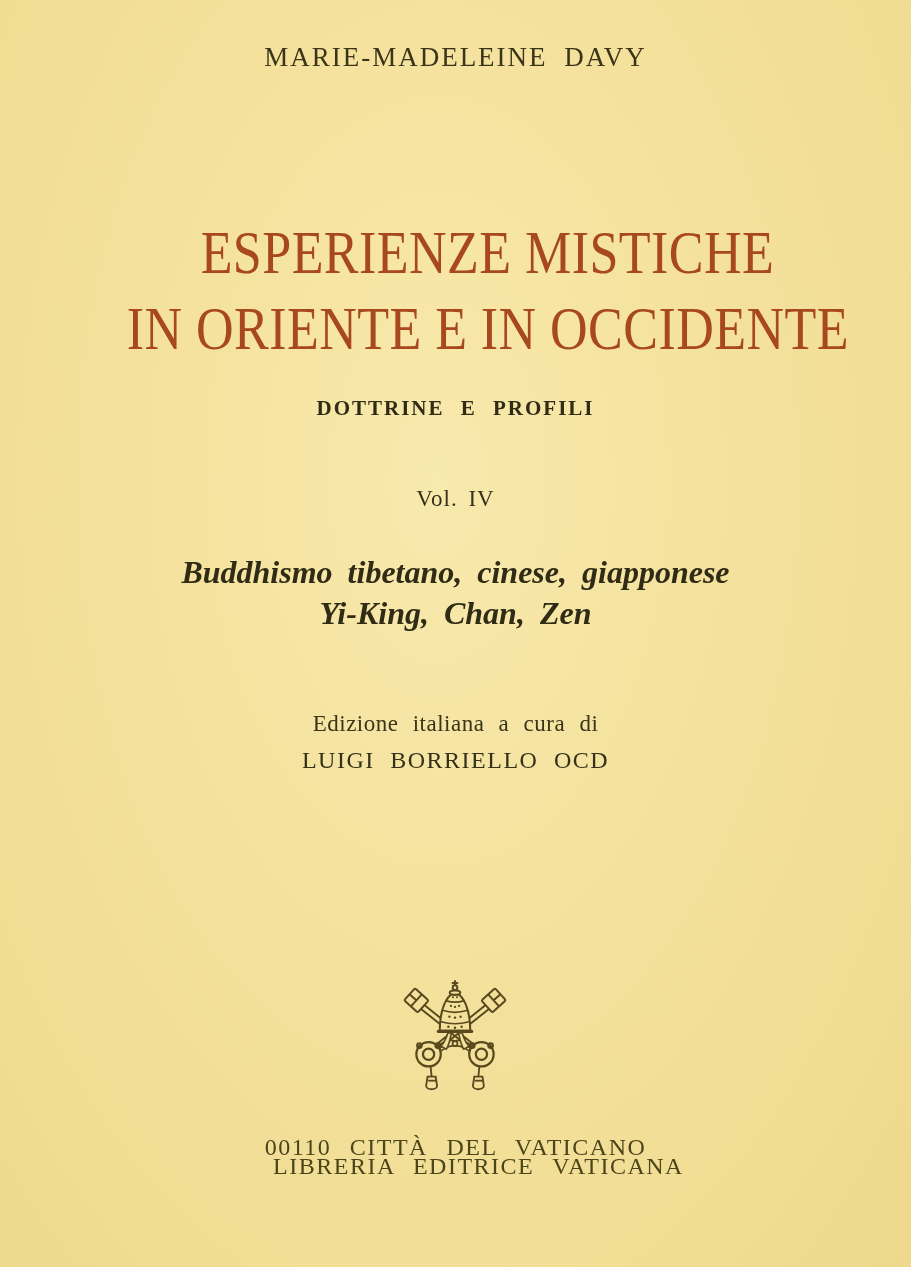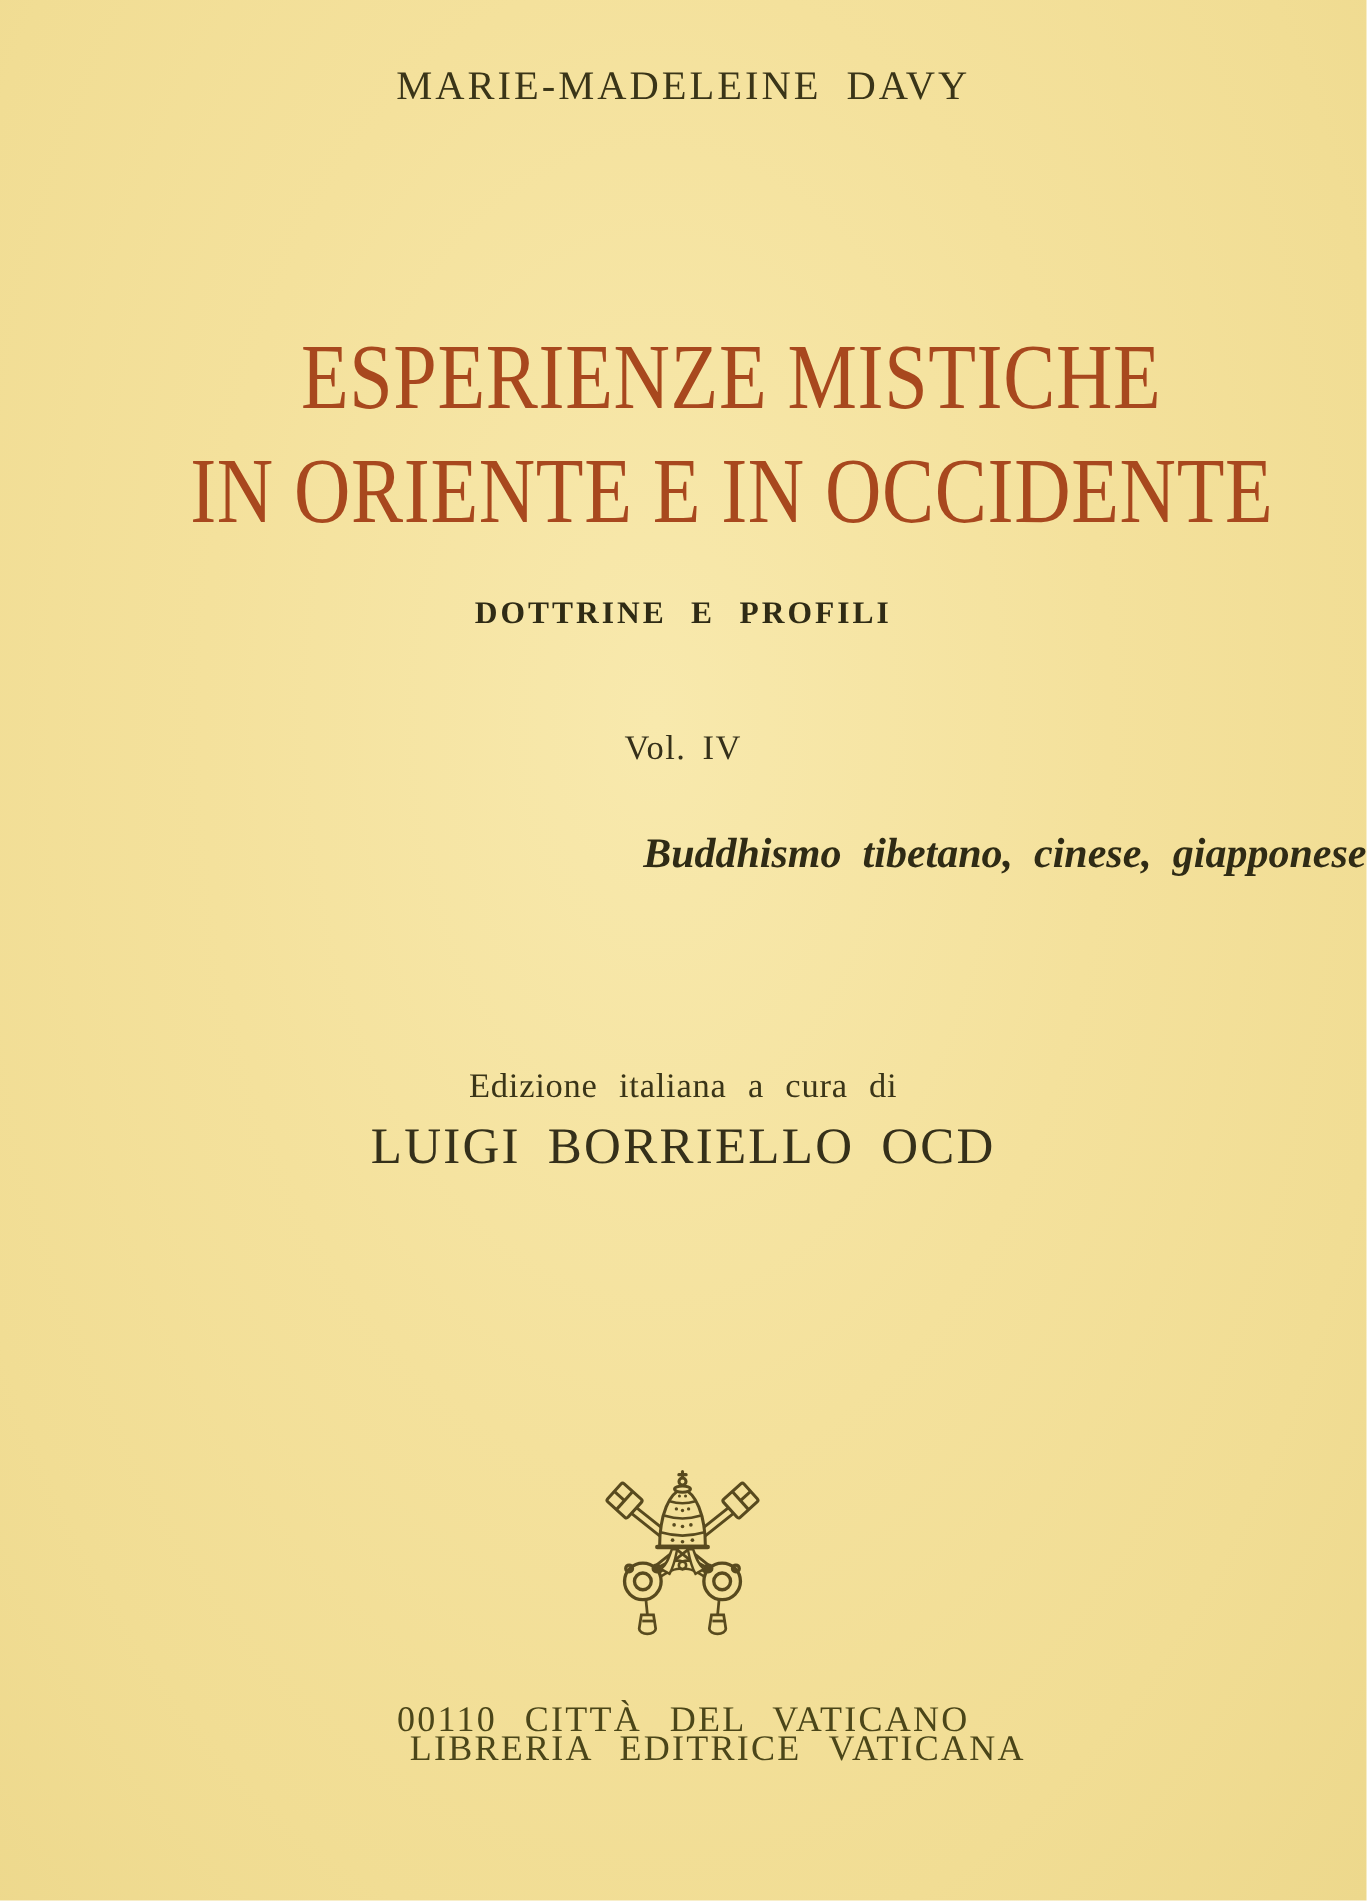--- a/index.html
+++ b/index.html
@@ -52,41 +52,40 @@
 
   .volume {
     top: 487px;
     font-size: 23px;
     letter-spacing: 1px;
     word-spacing: 4px;
     color: #35301a;
   }
 
   .subject {
-    font-size: 28px;
+    font-size: 32px;
     font-weight: bold;
     font-style: italic;
     word-spacing: 7px;
     color: #2f2b15;
-    text-align: right;
   }
   .subject-1 { top: 556px; }
   .subject-2 { top: 597px; }
 
   .edition-note {
     top: 712px;
     font-size: 23px;
     letter-spacing: 0.5px;
     word-spacing: 8px;
     color: #3a3518;
   }
 
   .editor {
     top: 748px;
-    font-size: 34px;
+    font-size: 24px;
     letter-spacing: 1.5px;
     word-spacing: 8px;
     color: #35301a;
   }
 
   .emblem {
     position: absolute;
     left: 394px;
     top: 980px;
     width: 122px;
@@ -116,20 +115,21 @@
   <div class="line title title-2">
     <span class="condensed">IN ORIENTE E IN OCCIDENTE</span>
   </div>
 
   <div class="line subtitle">DOTTRINE E PROFILI</div>
 
   <div class="line volume">Vol. IV</div>
 
   <div class="line subject subject-1">Buddhismo tibetano, cinese, giapponese</div>
 
+  <div class="line subject subject-2">Yi-King, Chan, Zen</div>
 
   <div class="line edition-note">Edizione italiana a cura di</div>
 
   <div class="line editor">LUIGI BORRIELLO OCD</div>
 
   <svg class="emblem" viewBox="0 0 120 116" xmlns="http://www.w3.org/2000/svg">
 
     <g stroke="#584a1e" stroke-width="1.9" fill="none" stroke-linecap="round">
       <line x1="21" y1="24" x2="85" y2="75"></line>
       <line x1="24" y1="20" x2="88" y2="71"></line>

